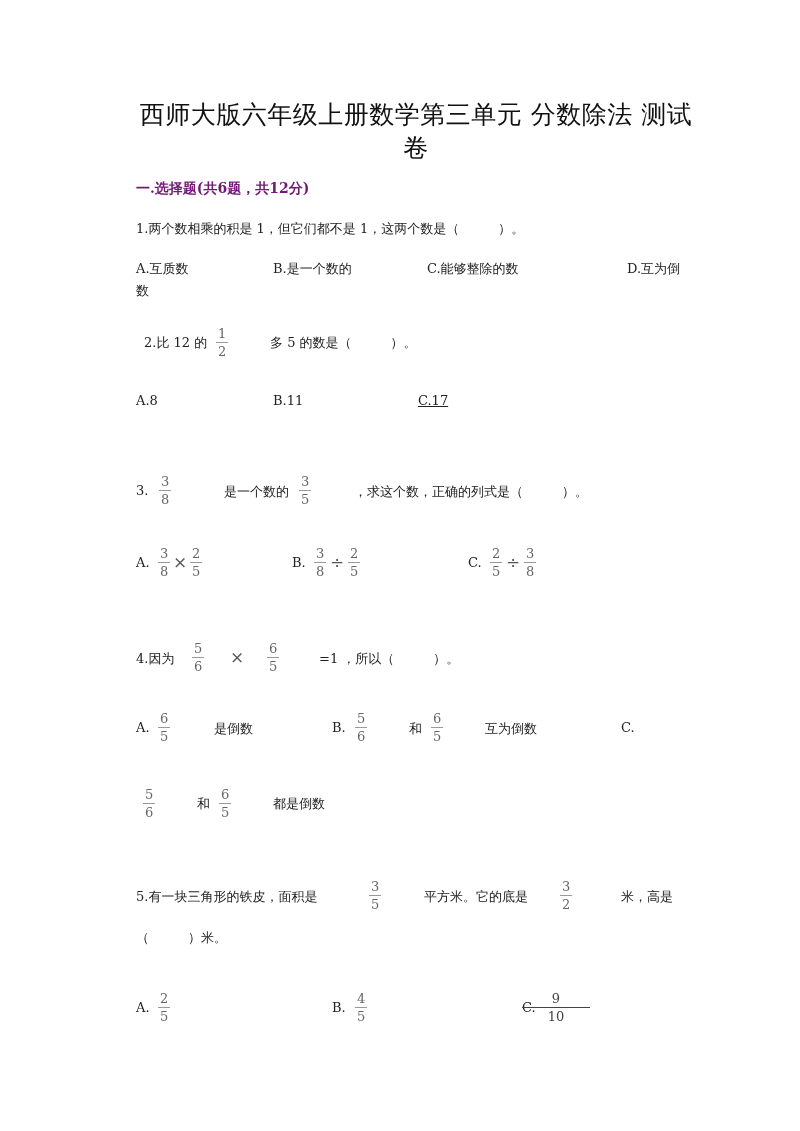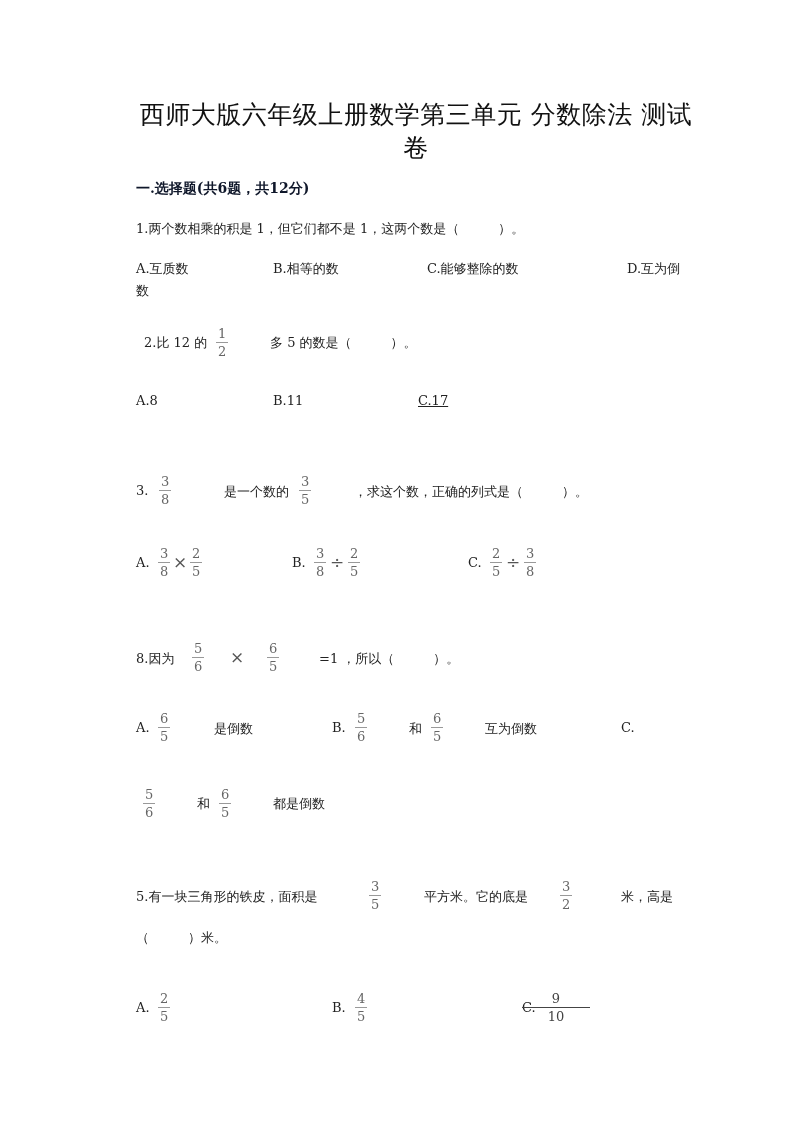--- a/index.html
+++ b/index.html
@@ -2,21 +2,21 @@
 <html><head>
 <meta charset="utf-8">
 <style>
   html, body { margin: 0; padding: 0; background: #ffffff; }
   body {
     width: 800px; height: 1131px; position: relative; overflow: hidden;
     font-family: "DejaVu Serif", "Liberation Serif", serif; color: #222;
   }
   .abs { position: absolute; white-space: nowrap; padding-left: 16px; }
   .title { font-size: 25px; color: #111; left: 0; width: 800px; text-align: center; letter-spacing: 0.5px; }
-  .section { font-size: 14px; font-weight: bold; color: #0f172a; }
+  .section { font-size: 14px; font-weight: bold; color: #701a75; }
   .txt { font-size: 13px; color: #222; }
   .frac {
     position: absolute; display: inline-flex; flex-direction: column; align-items: center;
     font-family: "DejaVu Serif", serif; font-size: 13px; color: #666; line-height: 14px;
   }
   .frac .num { padding: 0 2px; }
   .frac .bar { width: 100%; min-width: 10px; height: 1px; background: #999; margin: 1px 0 2px 0; }
   .frac.wide .bar { background: #444; }
   .frac.wide { color: #444; }
   .op { position: absolute; font-size: 17px; color: #555; }
@@ -25,21 +25,21 @@
 <body>
 
 <div class="abs title" style="top:98px;">西师大版六年级上册数学第三单元 分数除法 测试</div>
 <div class="abs title" style="top:131px;">卷</div>
 
 <div class="abs section" style="left:120px; top:180px;">一.选择题(共6题，共12分)</div>
 
 <div>
   <div class="abs txt" style="left:120px; top:220px;">1.两个数相乘的积是 1，但它们都不是 1，这两个数是（　　　）。</div>
   <div class="abs txt" style="left:120px; top:260px;">A.互质数</div>
-  <div class="abs txt" style="left:257px; top:260px;">B.相等的数</div>
+  <div class="abs txt" style="left:257px; top:260px;">B.是一个数的</div>
   <div class="abs txt" style="left:411px; top:260px;">C.能够整除的数</div>
   <div class="abs txt" style="left:611px; top:260px;">D.互为倒</div>
   <div class="abs txt" style="left:120px; top:282px;">数</div>
 </div>
 
 <div>
   <div class="abs txt" style="left:128px; top:334px;">2.比 12 的</div>
   <div class="frac" style="left:216px; top:327px;">
     <span class="num">1</span>
     <span class="bar"></span>
@@ -100,21 +100,21 @@
   </div>
   <div class="op" style="left:506px; top:552px;">÷</div>
   <div class="frac" style="left:524px; top:547px;">
     <span class="num">3</span>
     <span class="bar"></span>
     <span class="den">8</span>
   </div>
 </div>
 
 <div>
-  <div class="abs txt" style="left:120px; top:650px;">8.因为</div>
+  <div class="abs txt" style="left:120px; top:650px;">4.因为</div>
   <div class="frac" style="left:192px; top:642px;">
     <span class="num">5</span>
     <span class="bar"></span>
     <span class="den">6</span>
   </div>
   <div class="op" style="left:230px; top:647px;">×</div>
   <div class="frac" style="left:267px; top:642px;">
     <span class="num">6</span>
     <span class="bar"></span>
     <span class="den">5</span>

